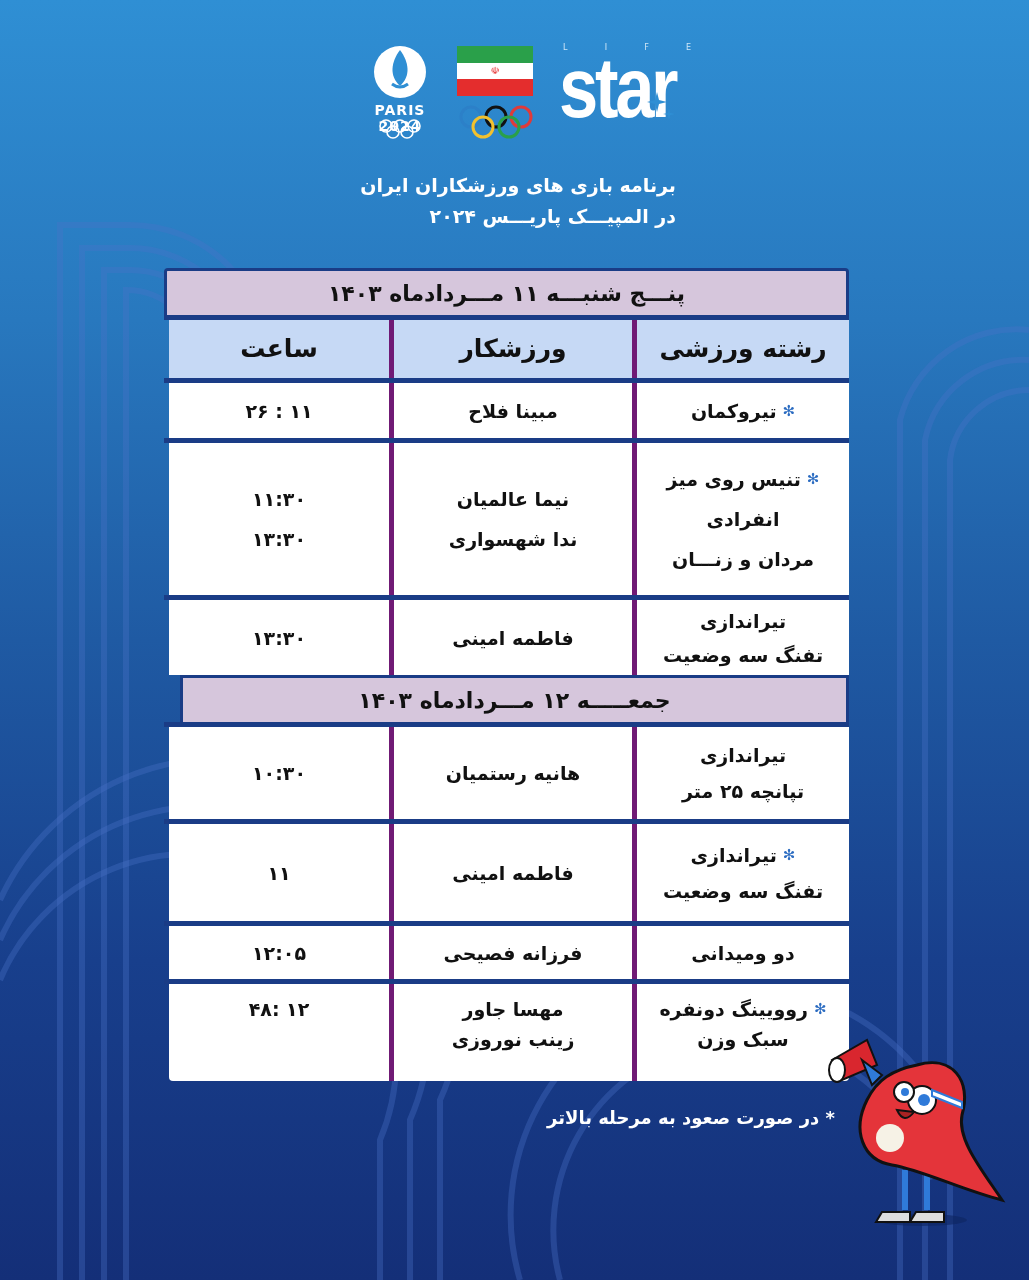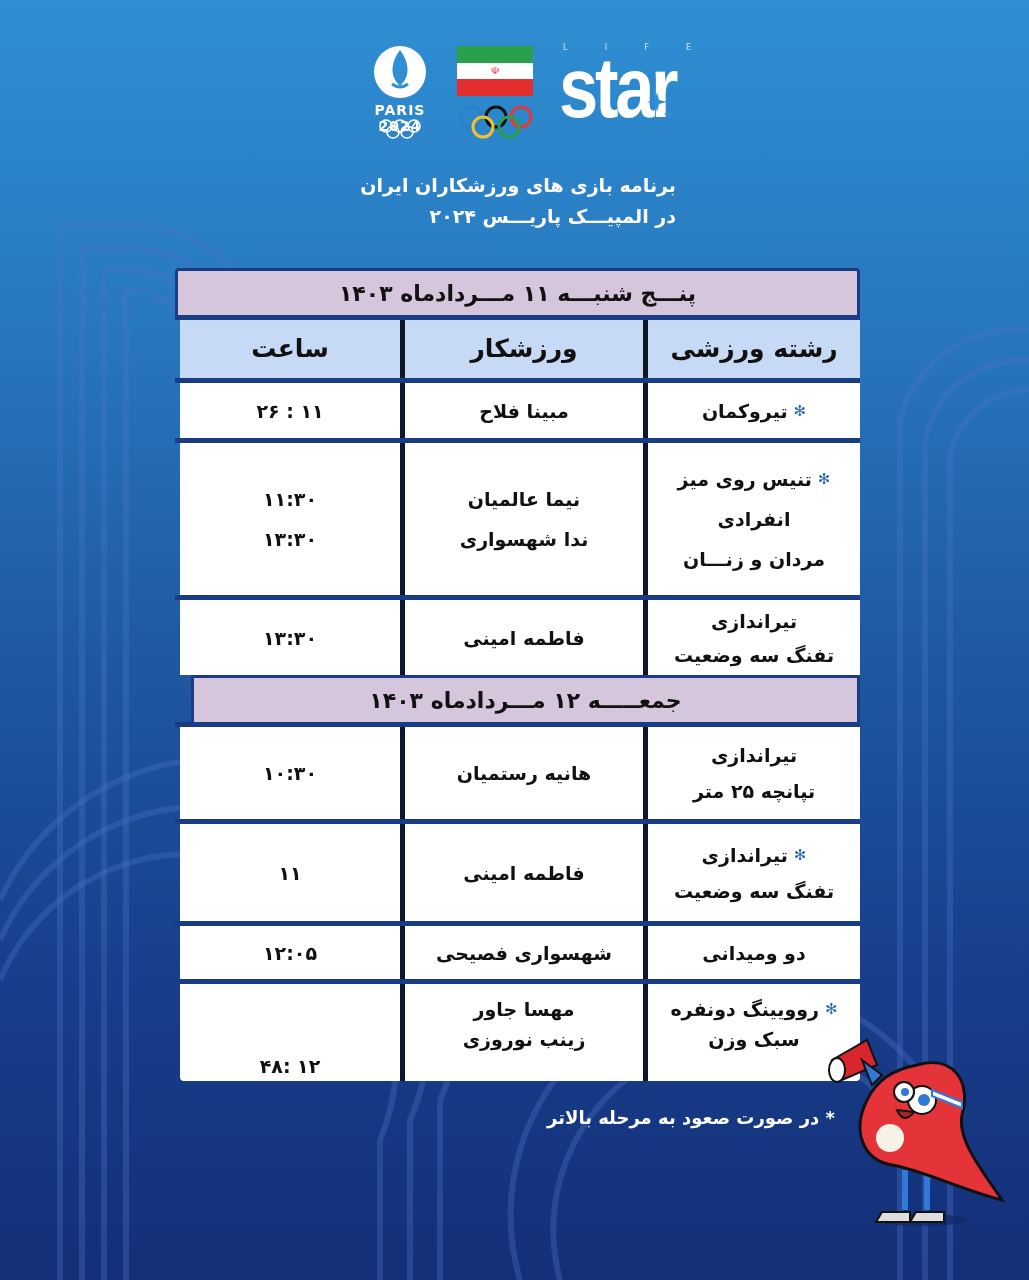--- a/index.html
+++ b/index.html
@@ -14,26 +14,26 @@
   .paris-text { position:absolute; left:0; top:62px; width:90px; text-align:center; color:#fff; font-size:14px; letter-spacing:1px; font-family:"DejaVu Sans", sans-serif; font-weight:bold; }
   .flag { position:absolute; left:102px; top:6px; width:76px; height:50px; }
   .flag div { height:33.33%; }
   .rings { position:absolute; left:102px; top:64px; width:78px; height:36px; }
   .star-logo { position:absolute; left:202px; top:0; width:140px; height:100px; }
   .life { position:absolute; left:6px; top:3px; width:130px; display:flex; justify-content:space-between; color:#cfe6f7; font-size:8px; letter-spacing:2px; }
   .star-word { position:absolute; left:2px; top:4px; color:#fff; font-family:"Liberation Sans", sans-serif; font-weight:bold; font-size:86px; line-height:86px; letter-spacing:-4px; transform:scaleX(0.82); transform-origin:left top; }
 
   .title { position:absolute; top:170px; left:284px; width:392px; direction:rtl; text-align:right; color:#fff; font-weight:bold; font-size:19px; line-height:31px; }
 
-  .table-wrap { position:absolute; left:175px; top:268px; width:685px; direction:rtl; }
+  .table-wrap { position:absolute; left:164px; top:268px; width:685px; direction:rtl; }
   .day-header { height:44px; background:#d6c6dc; border:3px solid #1a3c86; border-bottom:none; display:flex; align-items:center; justify-content:center; font-weight:bold; font-size:22px; color:#111; border-radius:4px 4px 0 0; }
   .day-header.second { border-radius:0; border-top:3px solid #1a3c86;margin-left:16px; }
   .row { display:flex; border-top:5px solid #1a3c86; }
   .cell { background:#fff; display:flex; flex-direction:column; align-items:center; justify-content:center; font-weight:bold; font-size:19px; color:#111; line-height:40px; text-align:center; }
-  .cell + .cell { border-right:5px solid #0f172a; }
+  .cell + .cell { border-right:5px solid #701a75; }
   .c-sport { width:212px; }
   .c-athlete { width:238px;text-align:center; }
   .c-time { width:220px; }
   .head .cell { background:#c6d9f5; font-size:25px; }
   .ast { color:#2a6bc1; font-size:15px; margin-left:6px; }
   .sport-line { display:flex; align-items:center; }
   .foot-note { position:absolute; left:495px; top:1107px; width:340px; direction:rtl; text-align:right; color:#fff; font-weight:bold; font-size:18px; }
   .mascot { position:absolute; left:812px; top:1020px; width:200px; height:210px; }
 </style>
 </head>
@@ -192,40 +192,40 @@
     <div class="cell c-time">
         <span>۱۱</span>
       </div>
   </div>
 
   <div class="row" style="height:53px">
     <div class="cell c-sport">
         <span>دو ومیدانی</span>
       </div>
     <div class="cell c-athlete">
-        <span>شهسواری فصیحی</span>
+        <span>فرزانه فصیحی</span>
       </div>
     <div class="cell c-time">
         <span>۱۲:۰۵</span>
       </div>
   </div>
 
   <div class="row" style="height:97px;border-bottom:none">
     <div class="cell c-sport" style="justify-content:flex-start;padding-top:10px;line-height:30px;border-radius:0 0 4px 0">
       <div class="sport-line">
           <span class="ast">✻</span>
           <span>روویینگ دونفره</span>
         </div>
       <span>سبک وزن</span>
     </div>
     <div class="cell c-athlete" style="justify-content:flex-start;padding-top:10px;line-height:30px">
       <span>مهسا جاور</span>
       <span>زینب نوروزی</span>
     </div>
-    <div class="cell c-time" style="justify-content:flex-end;line-height:30px;border-radius:0 0 0 4px">
+    <div class="cell c-time" style="justify-content:flex-start;padding-top:10px;line-height:30px;border-radius:0 0 0 4px">
       <span>۱۲ :۴۸</span>
     </div>
   </div>
 </div>
 
 <div class="foot-note">* در صورت صعود به مرحله بالاتر</div>
 
 <svg class="mascot" viewBox="0 0 200 210">
   <ellipse cx="110" cy="200" rx="45" ry="6" fill="#0e2460" opacity="0.6"></ellipse>
   <rect x="90" y="150" width="6" height="40" fill="#2f7ad9"></rect>

